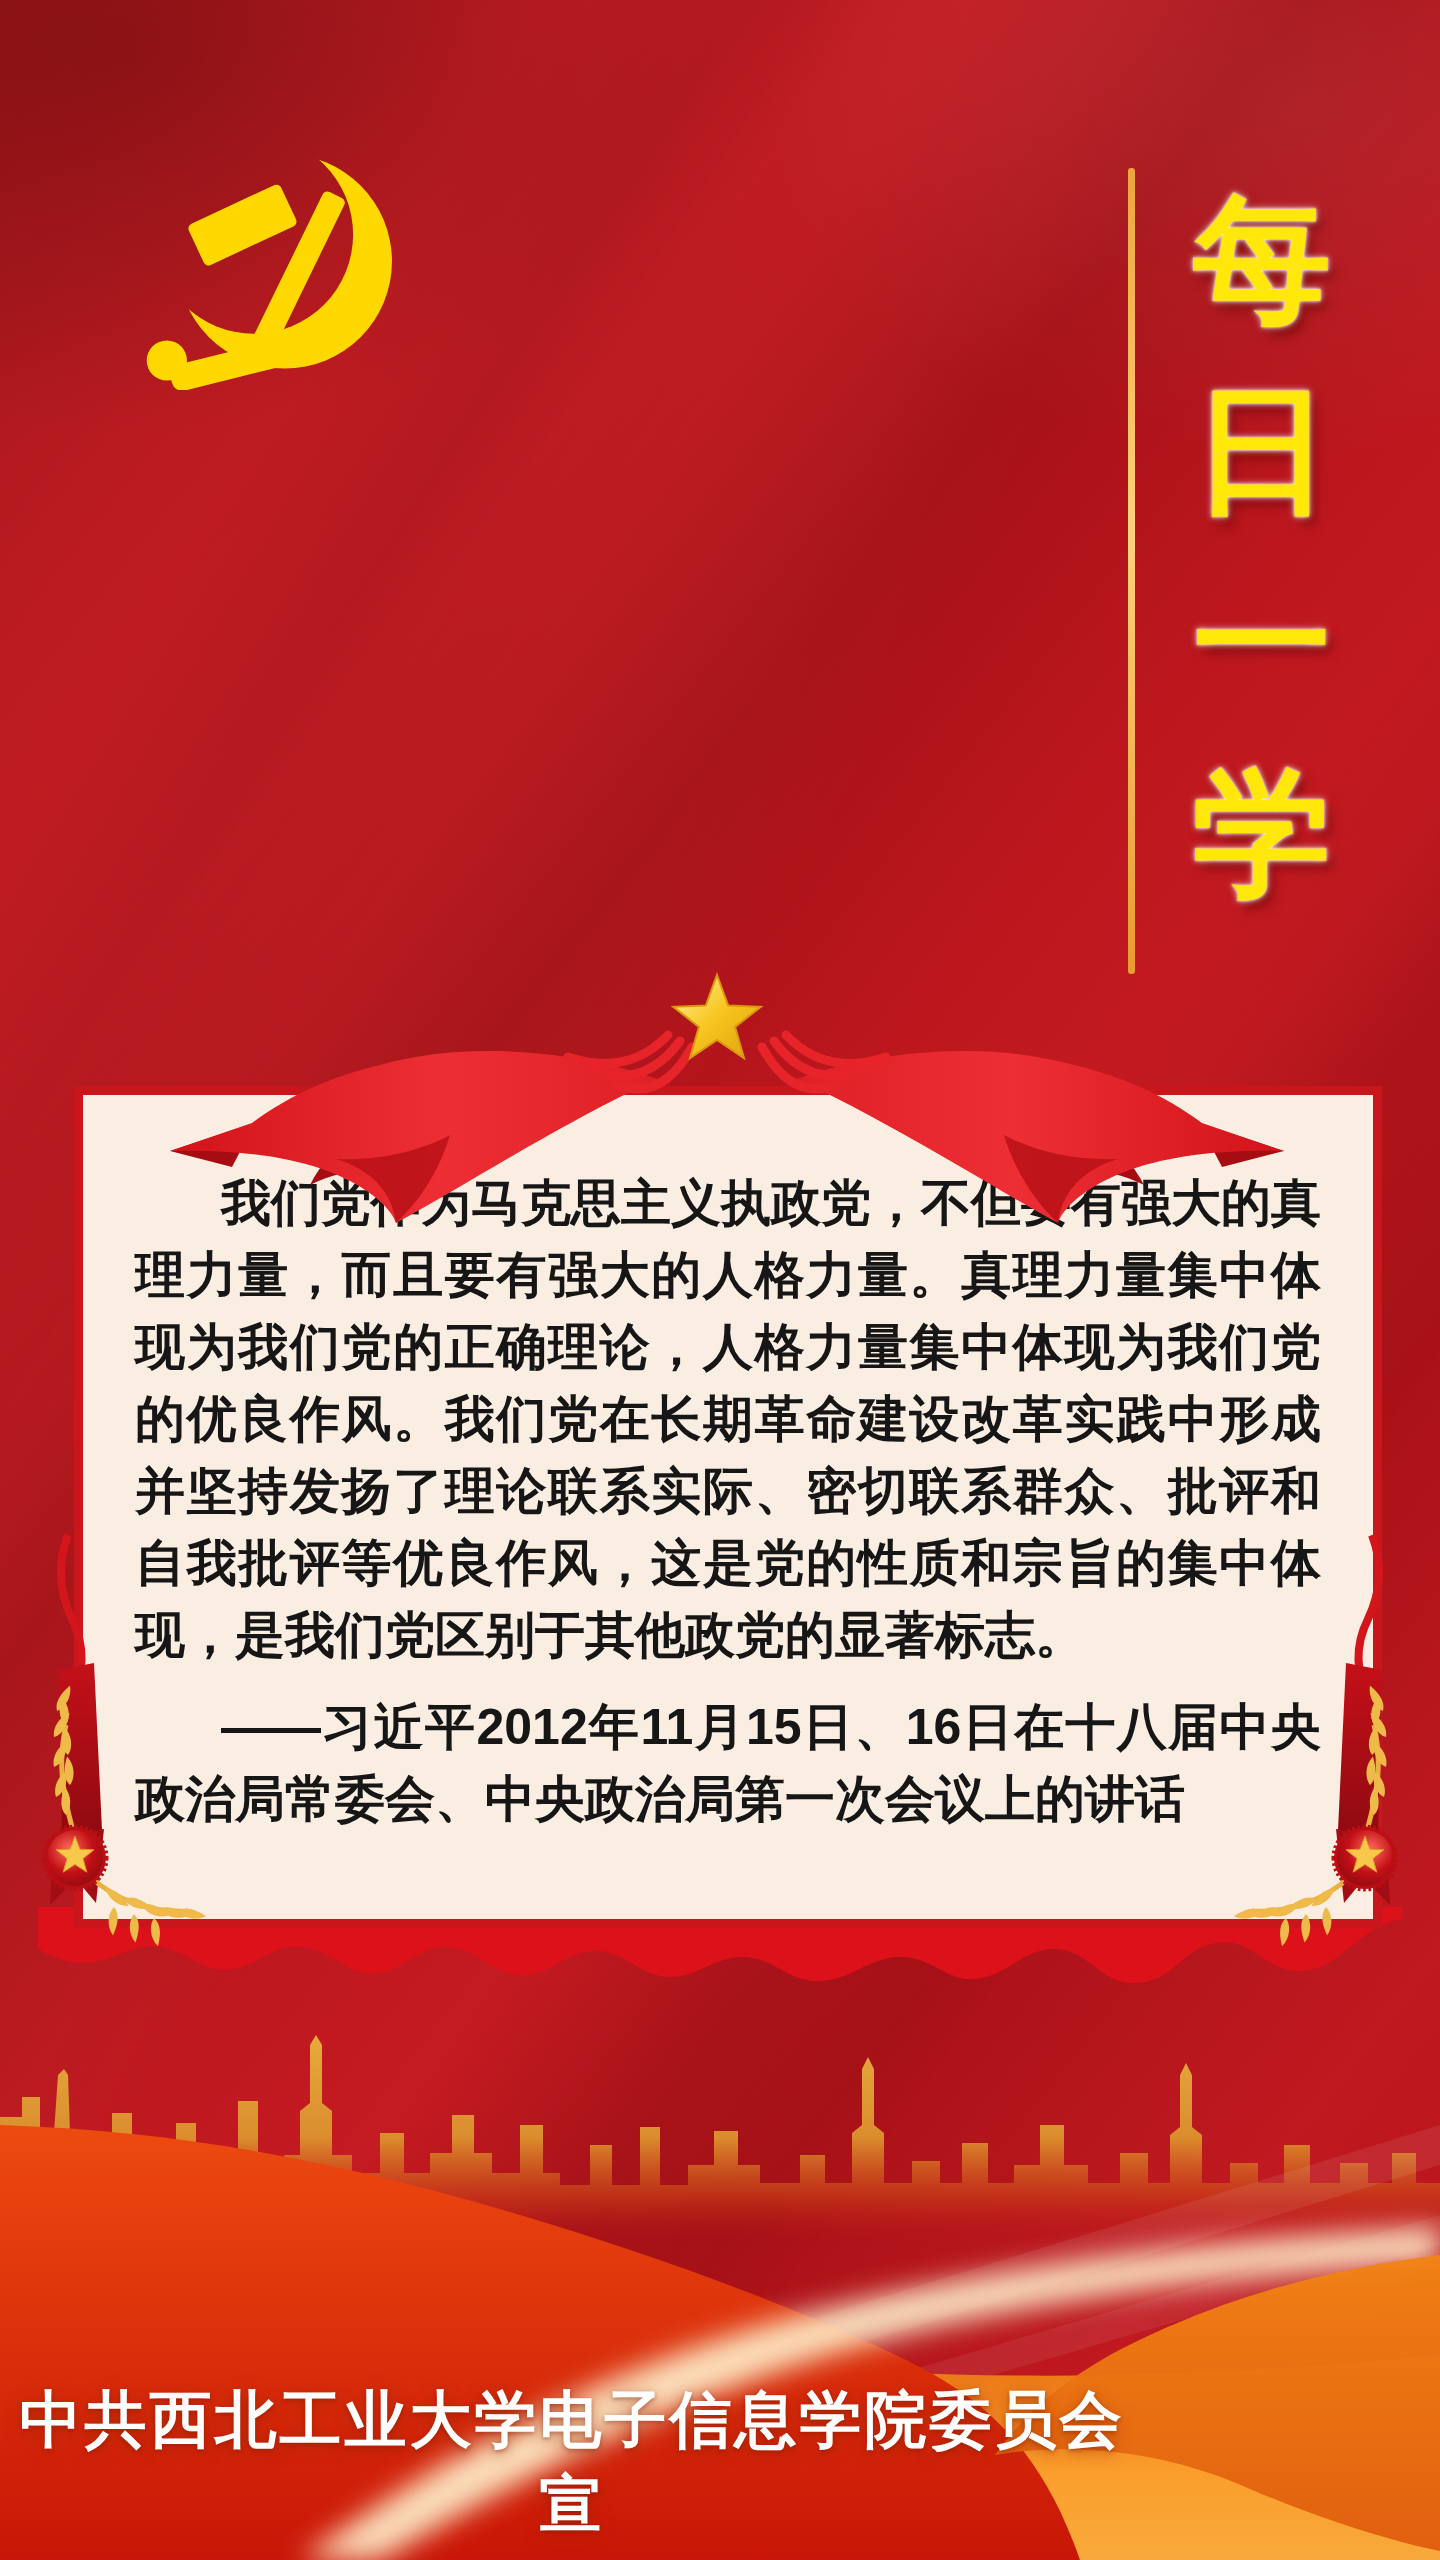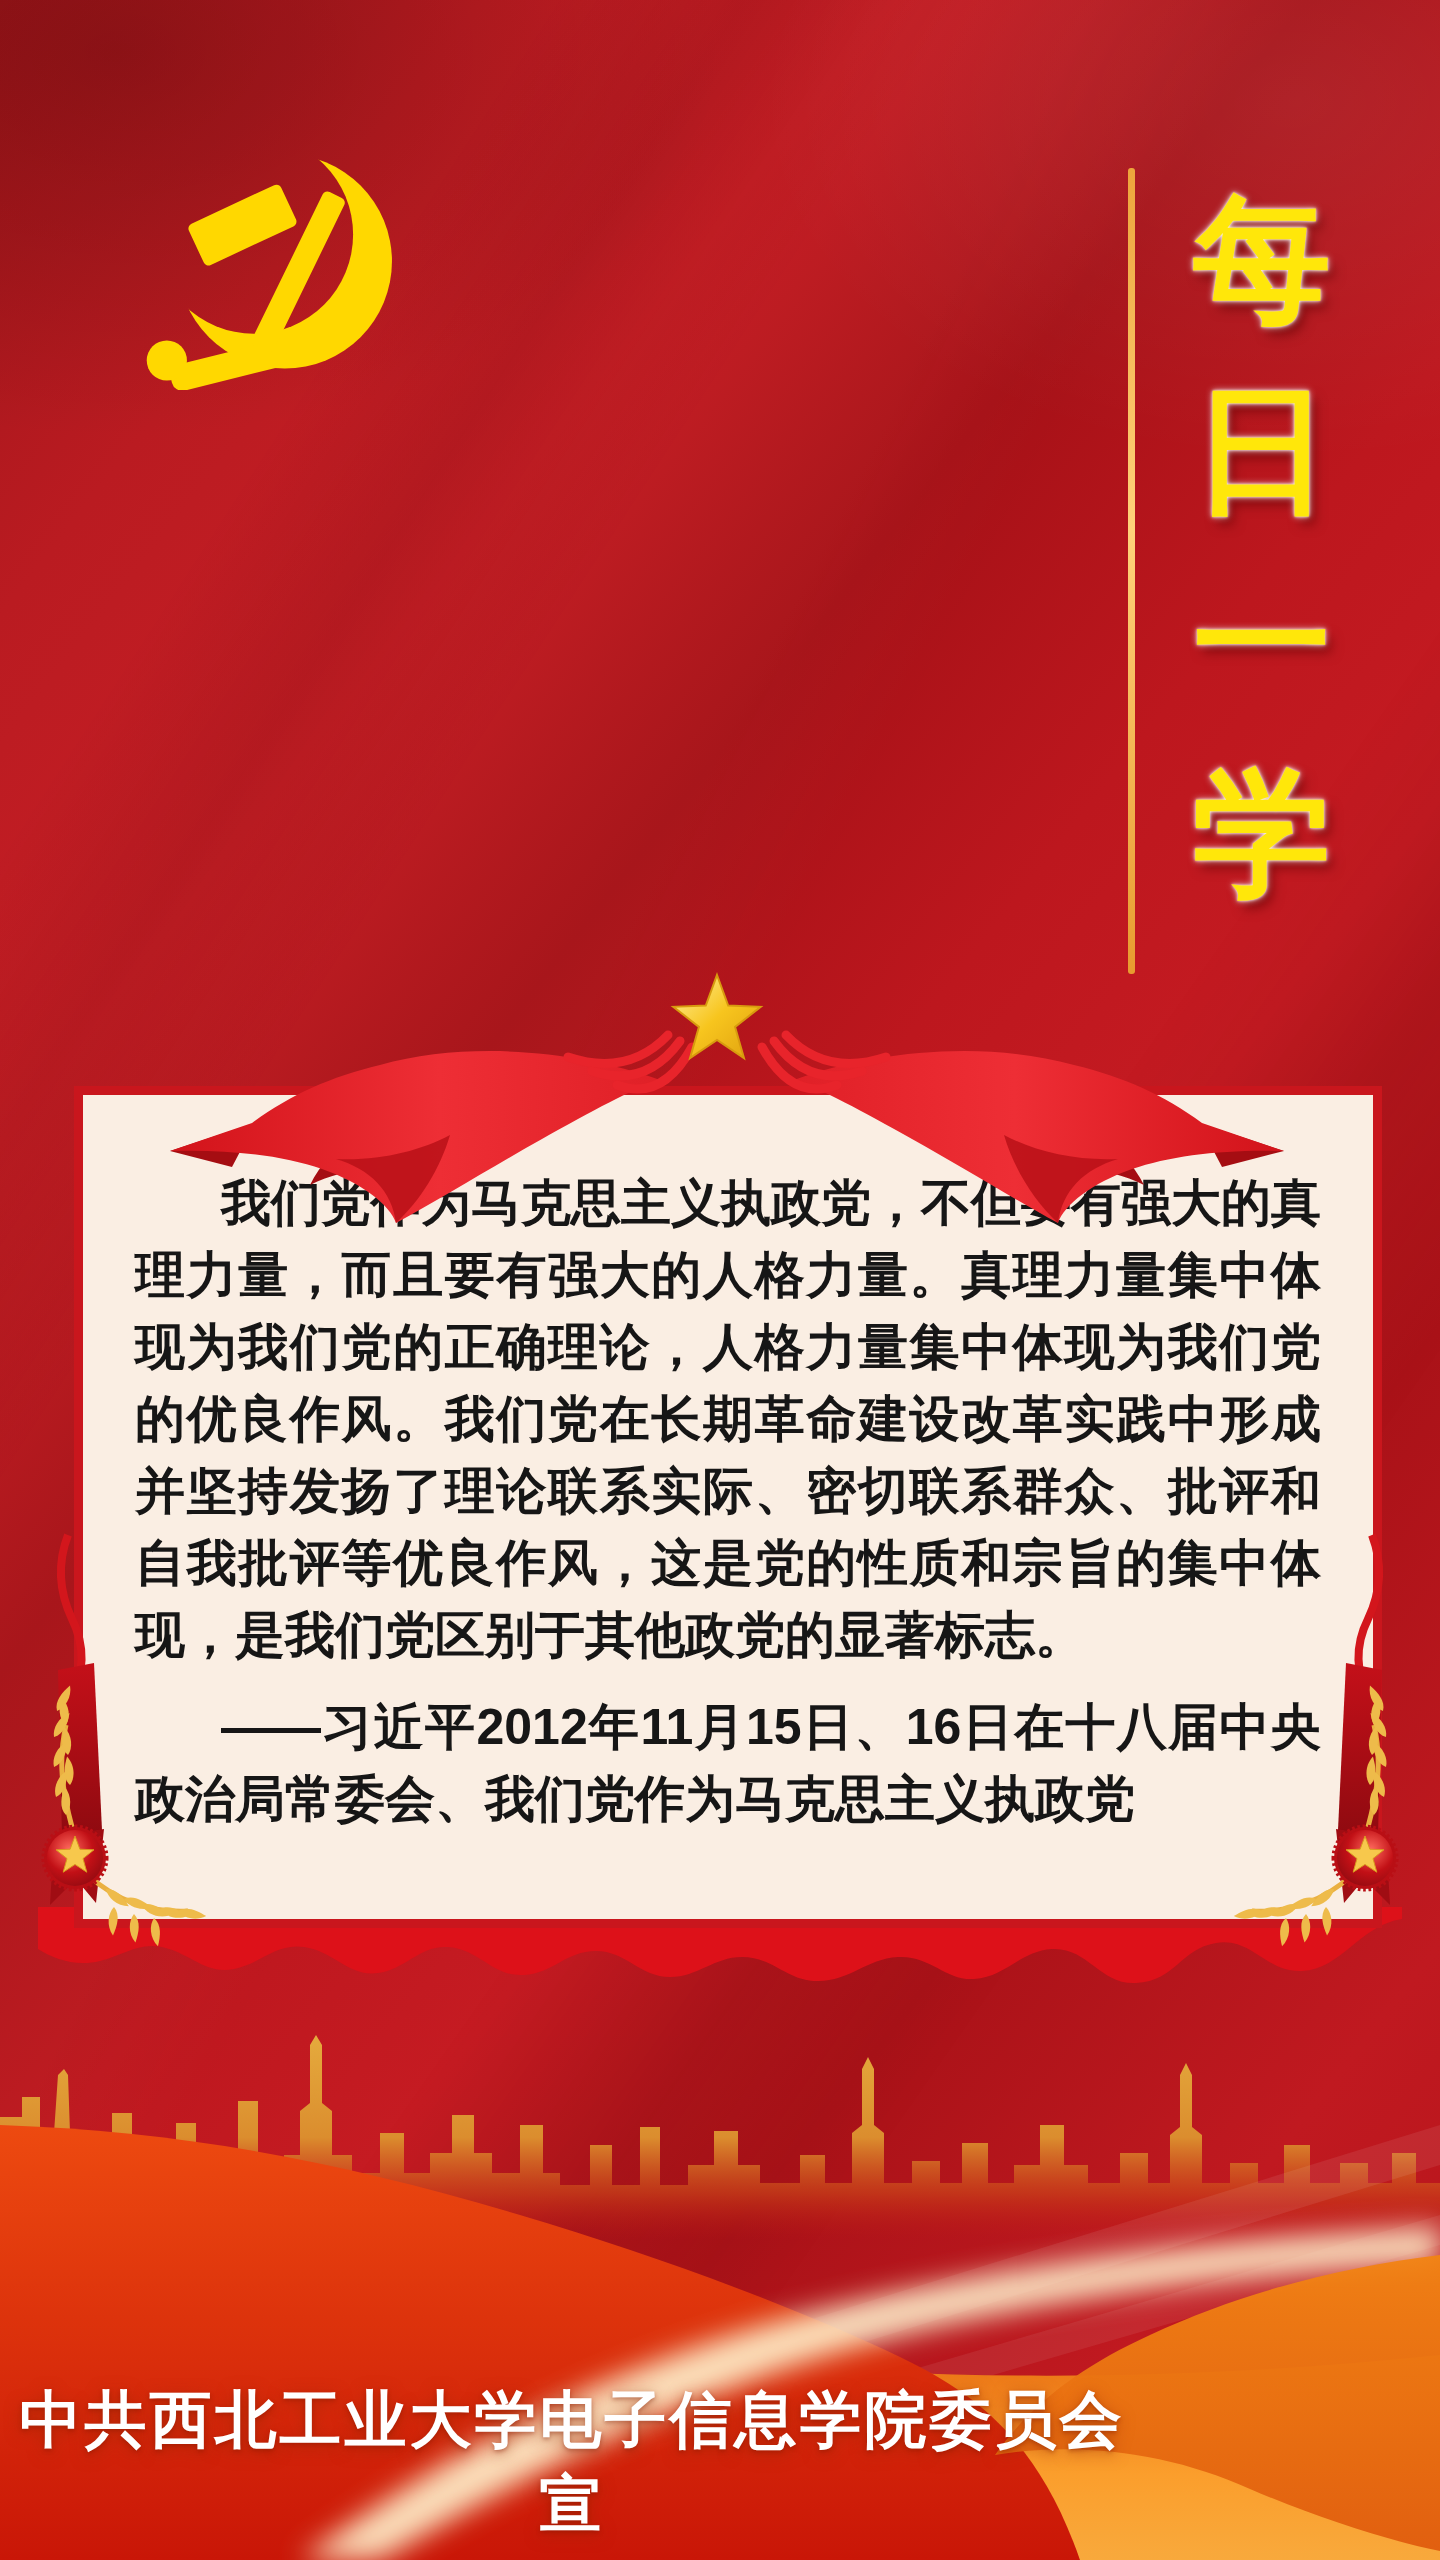--- a/index.html
+++ b/index.html
@@ -98,21 +98,21 @@
     <path fill="#dd1119" d="M8,22 L1372,22 L1372,34 C1330,40 1312,84 1272,86 C1236,88 1222,52 1186,58
       C1150,64 1146,96 1106,98 C1070,100 1058,62 1022,64 C990,66 976,92 944,94 C916,96 900,70 868,72
       C836,74 820,96 788,96 C756,96 744,72 712,72 C684,72 668,92 640,92 C610,92 596,66 566,66
       C536,66 524,88 494,90 C462,92 450,64 418,62 C390,60 376,84 348,88 C318,92 304,66 274,62
       C246,58 232,78 204,84 C176,90 160,68 132,62 C108,57 94,70 70,76 C46,82 24,74 8,64 Z"></path>
   </svg>
 </div>
 
 <div class="abs card">
   <p>我们党作为马克思主义执政党，不但要有强大的真理力量，而且要有强大的人格力量。真理力量集中体现为我们党的正确理论，人格力量集中体现为我们党的优良作风。我们党在长期革命建设改革实践中形成并坚持发扬了理论联系实际、密切联系群众、批评和自我批评等优良作风，这是党的性质和宗旨的集中体现，是我们党区别于其他政党的显著标志。</p>
-  <p class="attribution">——习近平2012年11月15日、16日在十八届中央政治局常委会、我们党作为马克思主义执政党</p>
+  <p class="attribution">——习近平2012年11月15日、16日在十八届中央政治局常委会、中央政治局第一次会议上的讲话</p>
 </div>
 
 <div class="abs" style="left:140px;top:955px;width:1160px;height:300px;z-index:4;">
   <svg width="1160" height="300" viewBox="0 0 1160 300">
     <defs>
       <linearGradient id="gStar" x1="0" y1="0" x2="1" y2="1">
         <stop offset="0" stop-color="#fff1a0"></stop>
           <stop offset=".5" stop-color="#f7c51e"></stop>
           <stop offset="1" stop-color="#dfa00e"></stop>
       </linearGradient>

